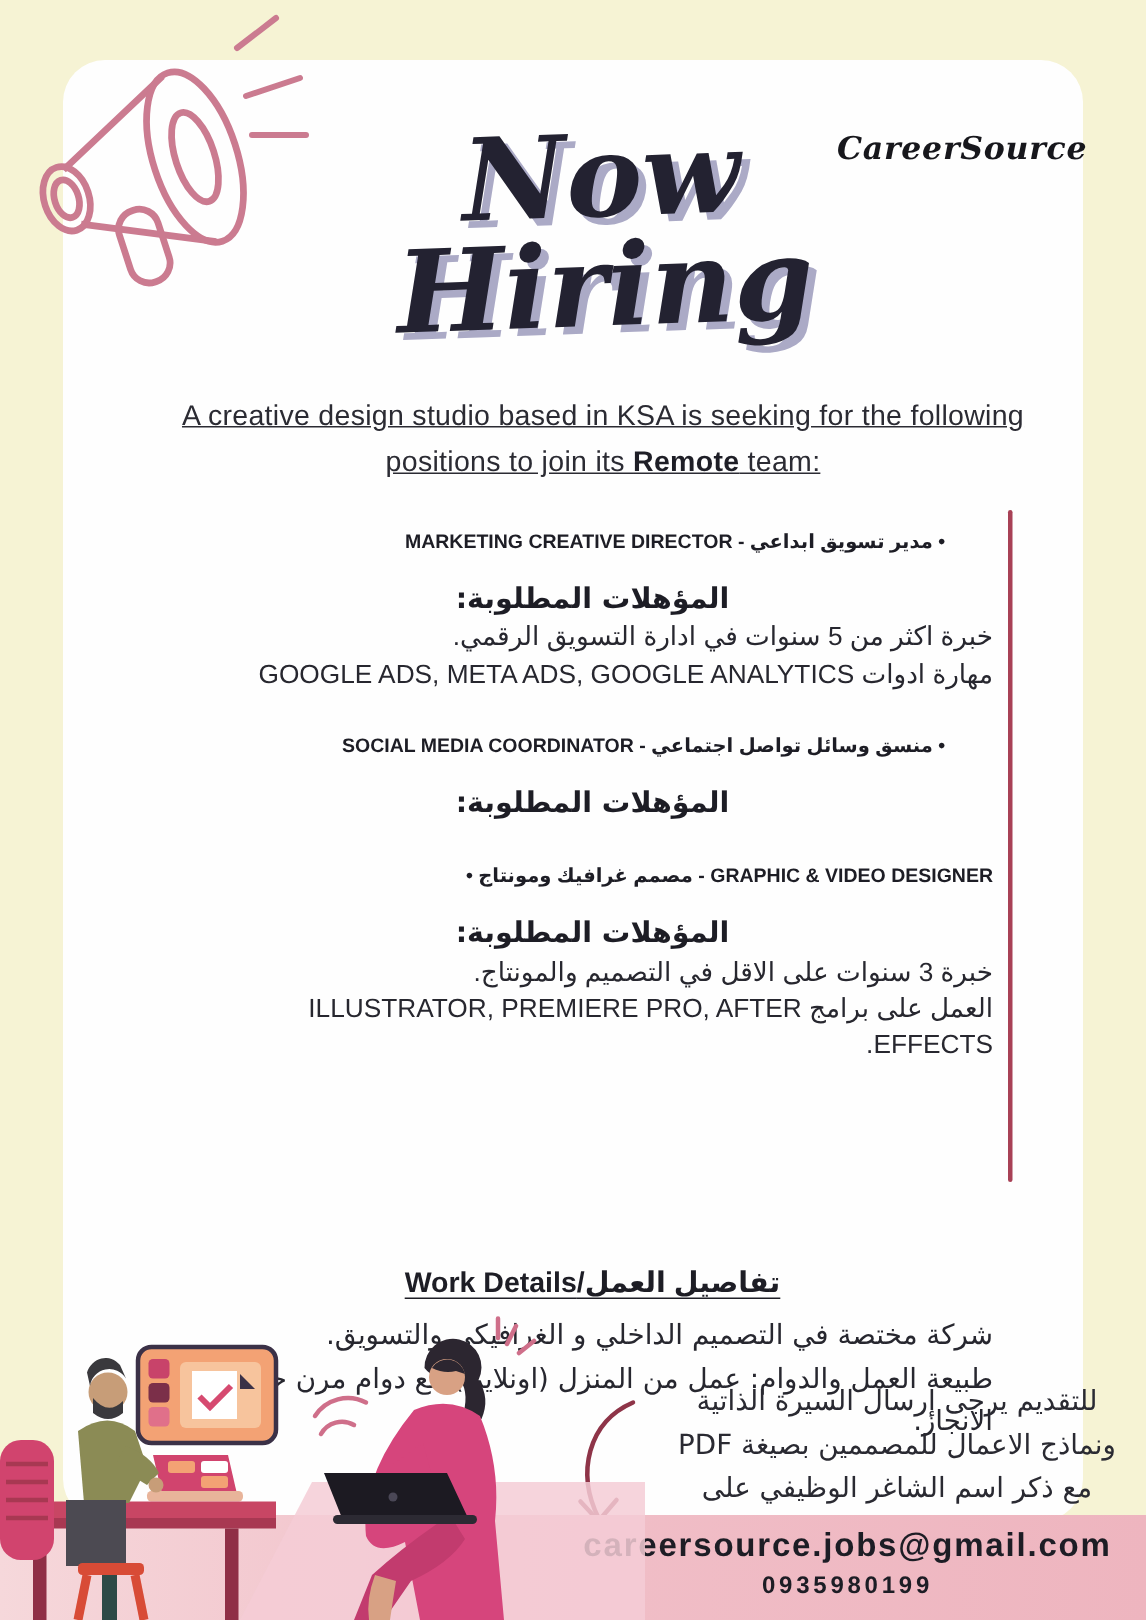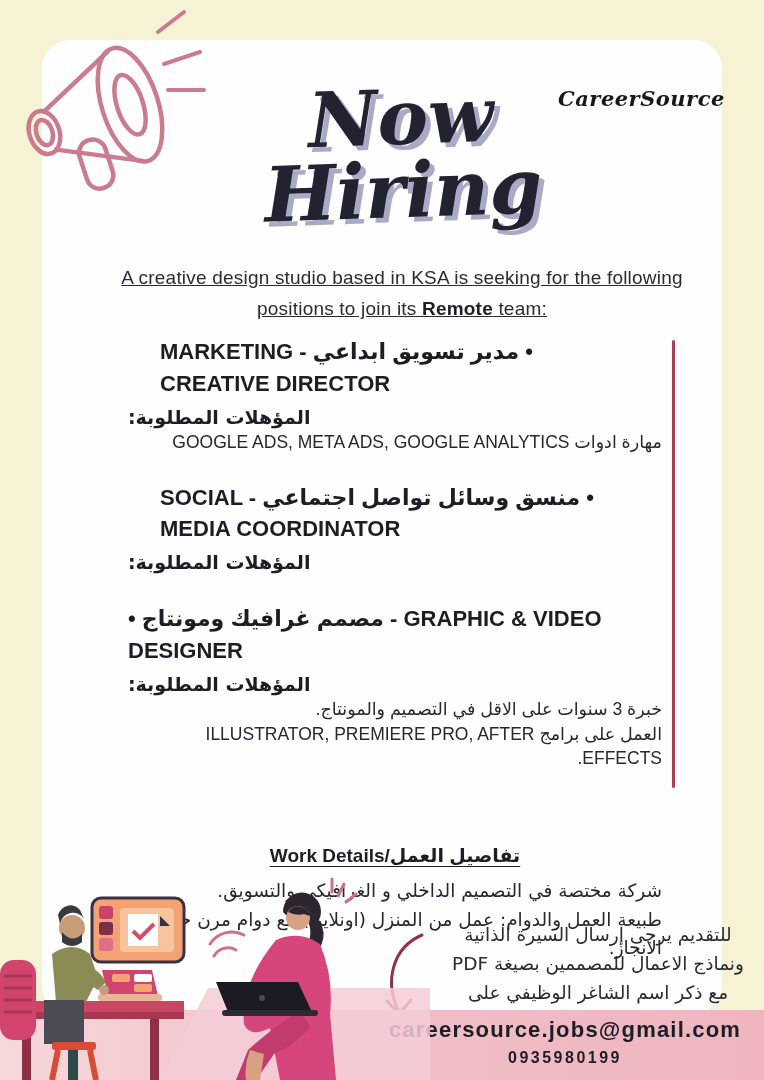--- a/index.html
+++ b/index.html
@@ -35,27 +35,27 @@
   .intro b{ font-weight:bold; color:#1e1e26; }
   
   .v-rule{
     position:absolute; left:672px; top:340px; width:3px; height:448px;
     background:#a84156; border-radius:2px;
   }
   
   .jobs{ position:absolute; left:128px; top:336px; width:534px; }
   .job{ margin-bottom:27px; }
   .job-title{
-    direction:rtl; text-align:left; font-weight:bold; font-size:22px;
-    line-height:1.45; color:#1d1d25; max-width:470px; margin:0 auto;
+    direction:rtl; text-align:right; font-weight:bold; font-size:13px;
+    line-height:1.45; color:#1d1d25; max-width:470px; margin:16px auto;
     font-family:"Liberation Sans","DejaVu Sans",sans-serif;
   }
   .job-title.ltr{ direction:ltr; max-width:none; }
   .qual-heading{
-    direction:rtl; text-align:left; font-weight:bold; font-size:19px;
+    direction:rtl; text-align:center; font-weight:bold; font-size:19px;
     color:#1d1d25; margin-top:5px; line-height:1.35;
   }
   .job-line{
     direction:rtl; text-align:right; font-size:17.5px; line-height:1.38;
     color:#27272f; font-family:"Liberation Sans","DejaVu Sans",sans-serif;
   }
   
   .work-details{ position:absolute; left:128px; top:800px; width:534px; text-align:center;margin-top:44px; }
   .wd-heading{
     display:inline-block; direction:rtl; font-weight:bold; font-size:19px;
@@ -125,20 +125,21 @@
 
   <p class="intro"><span>A creative design studio based in KSA is seeking for the following positions to join its </span><b>Remote</b><span> team:</span></p>
 
   <div class="v-rule"></div>
 
   <div class="jobs">
 
     <div class="job">
       <div class="job-title">• مدير تسويق ابداعي - MARKETING CREATIVE DIRECTOR</div>
       <div class="qual-heading">المؤهلات المطلوبة:</div>
+      <div class="job-line">خبرة اكثر من 5 سنوات في ادارة التسويق الرقمي.</div>
       <div class="job-line">مهارة ادوات GOOGLE ADS, META ADS, GOOGLE ANALYTICS</div>
     </div>
 
     <div class="job">
       <div class="job-title">• منسق وسائل تواصل اجتماعي - SOCIAL MEDIA COORDINATOR</div>
       <div class="qual-heading">المؤهلات المطلوبة:</div>
     </div>
 
     <div class="job">
       <div class="job-title ltr">• مصمم غرافيك ومونتاج - GRAPHIC &amp; VIDEO DESIGNER</div>

